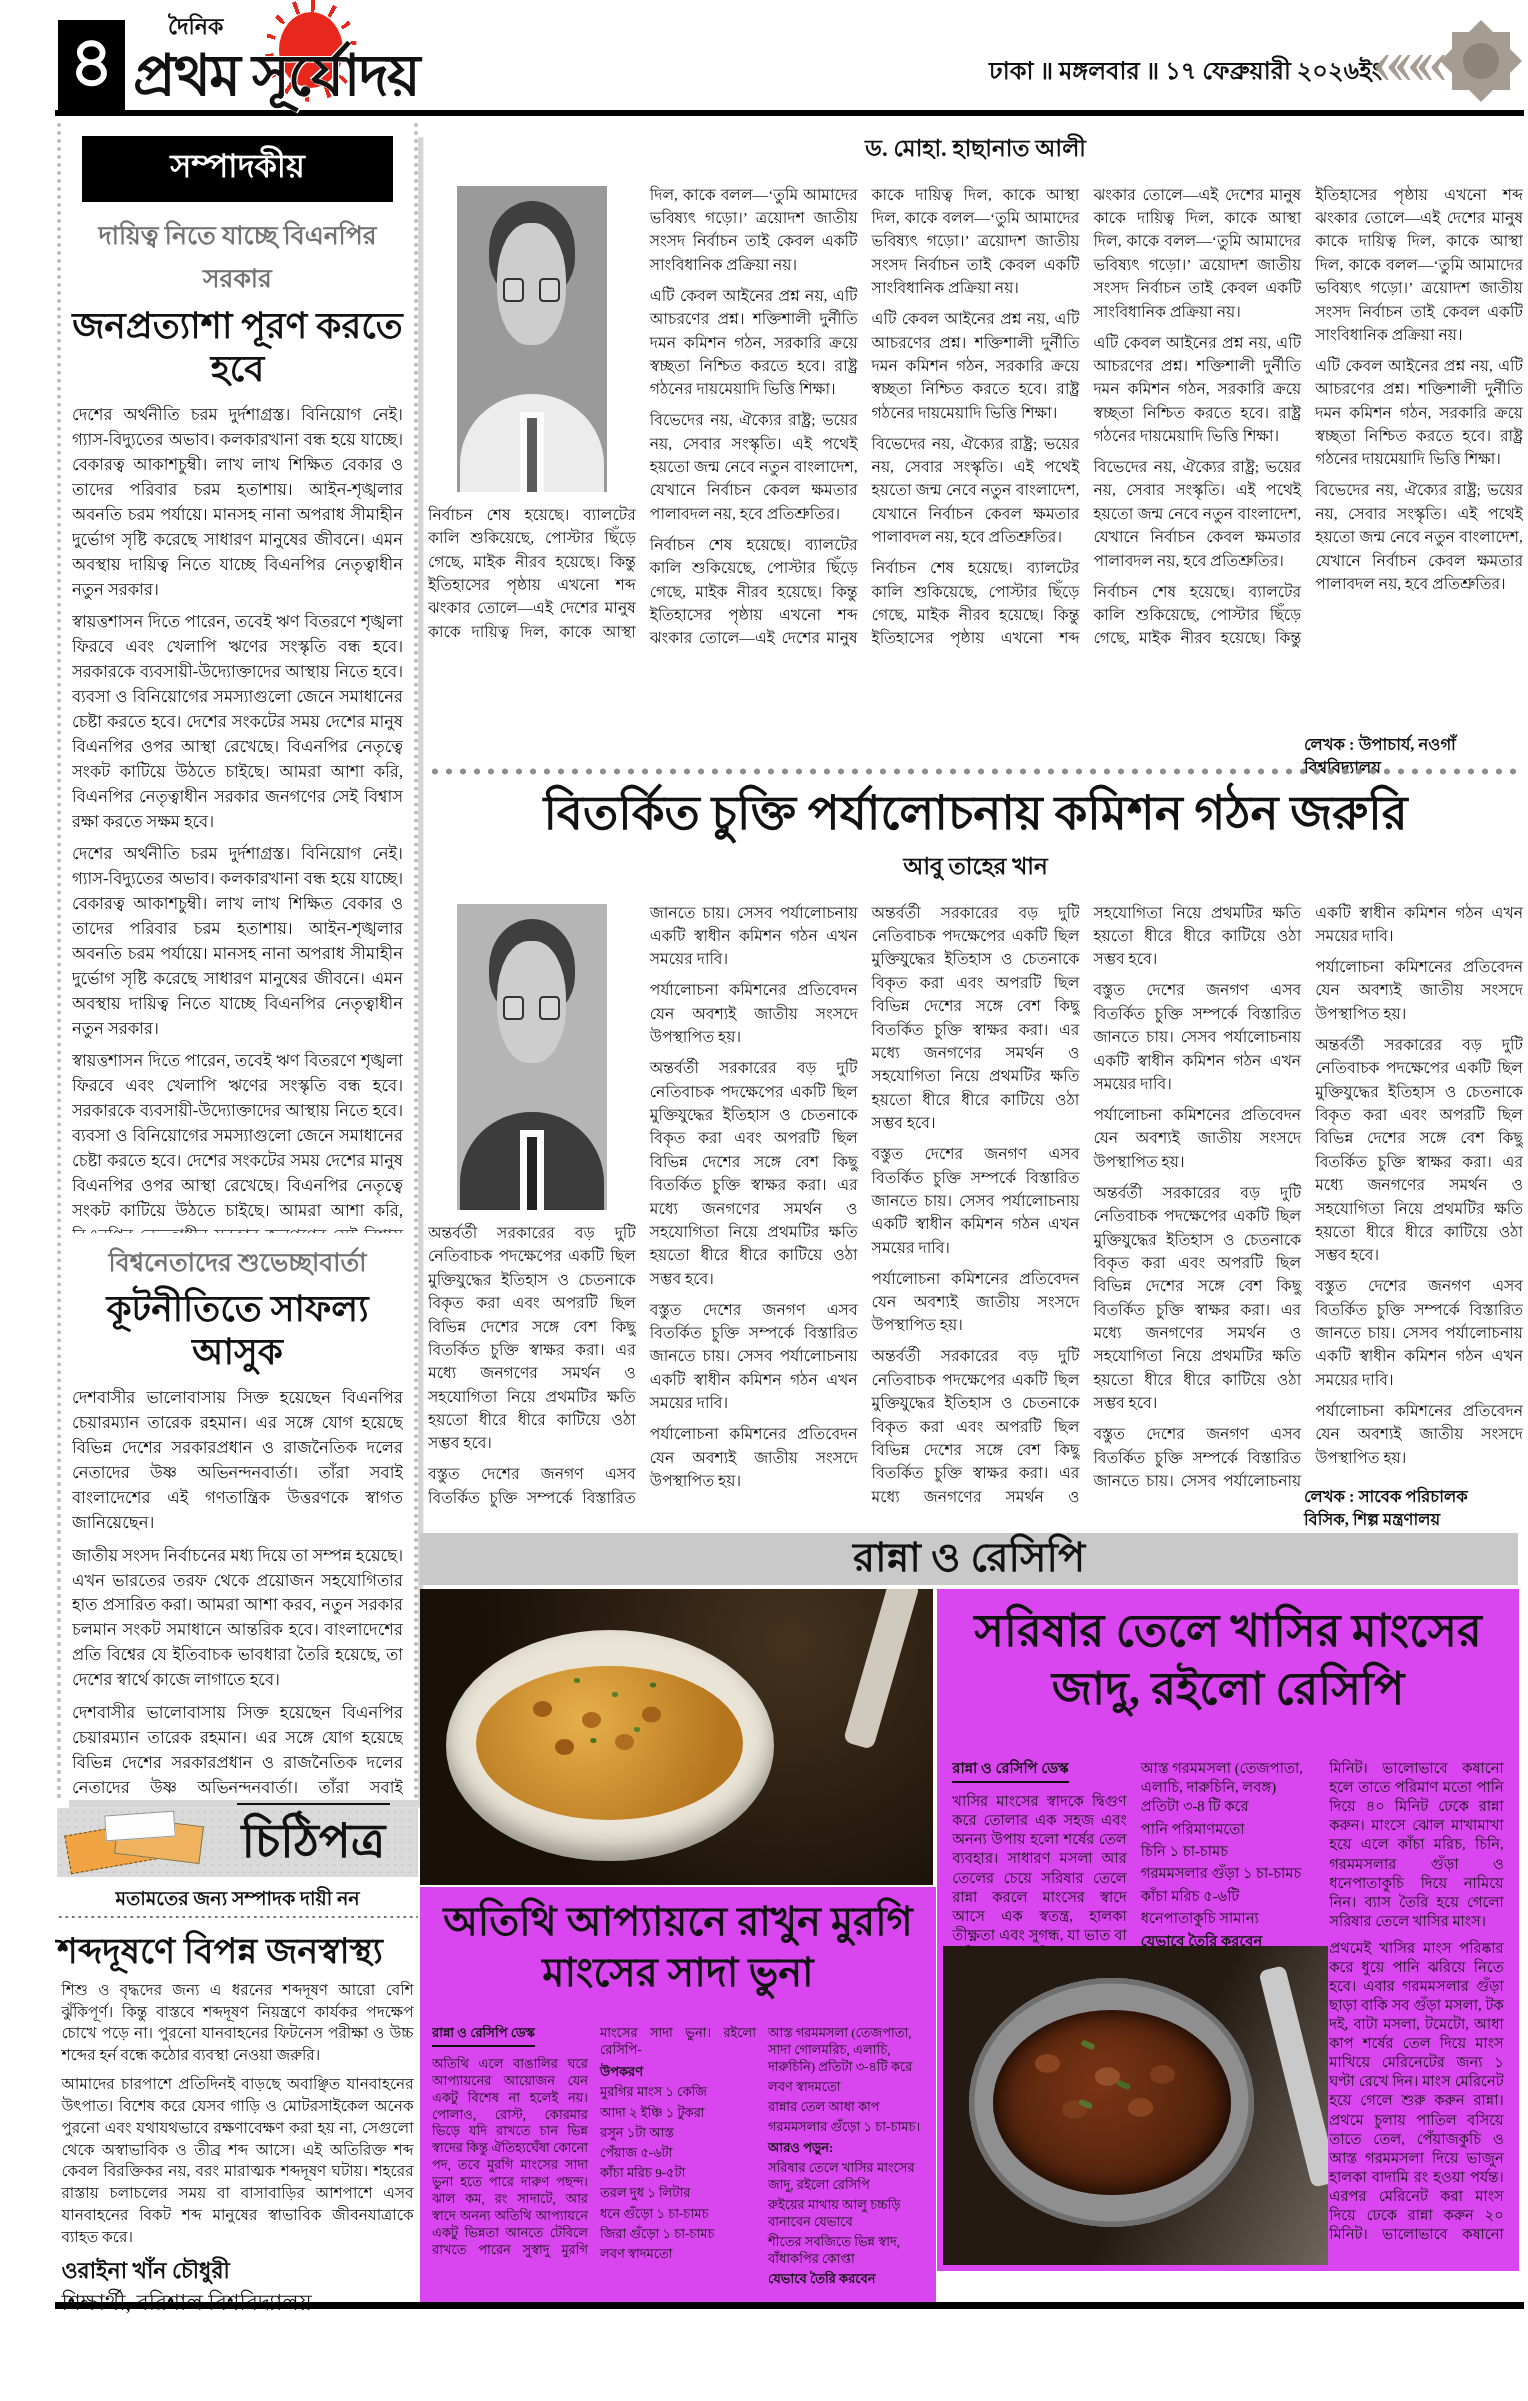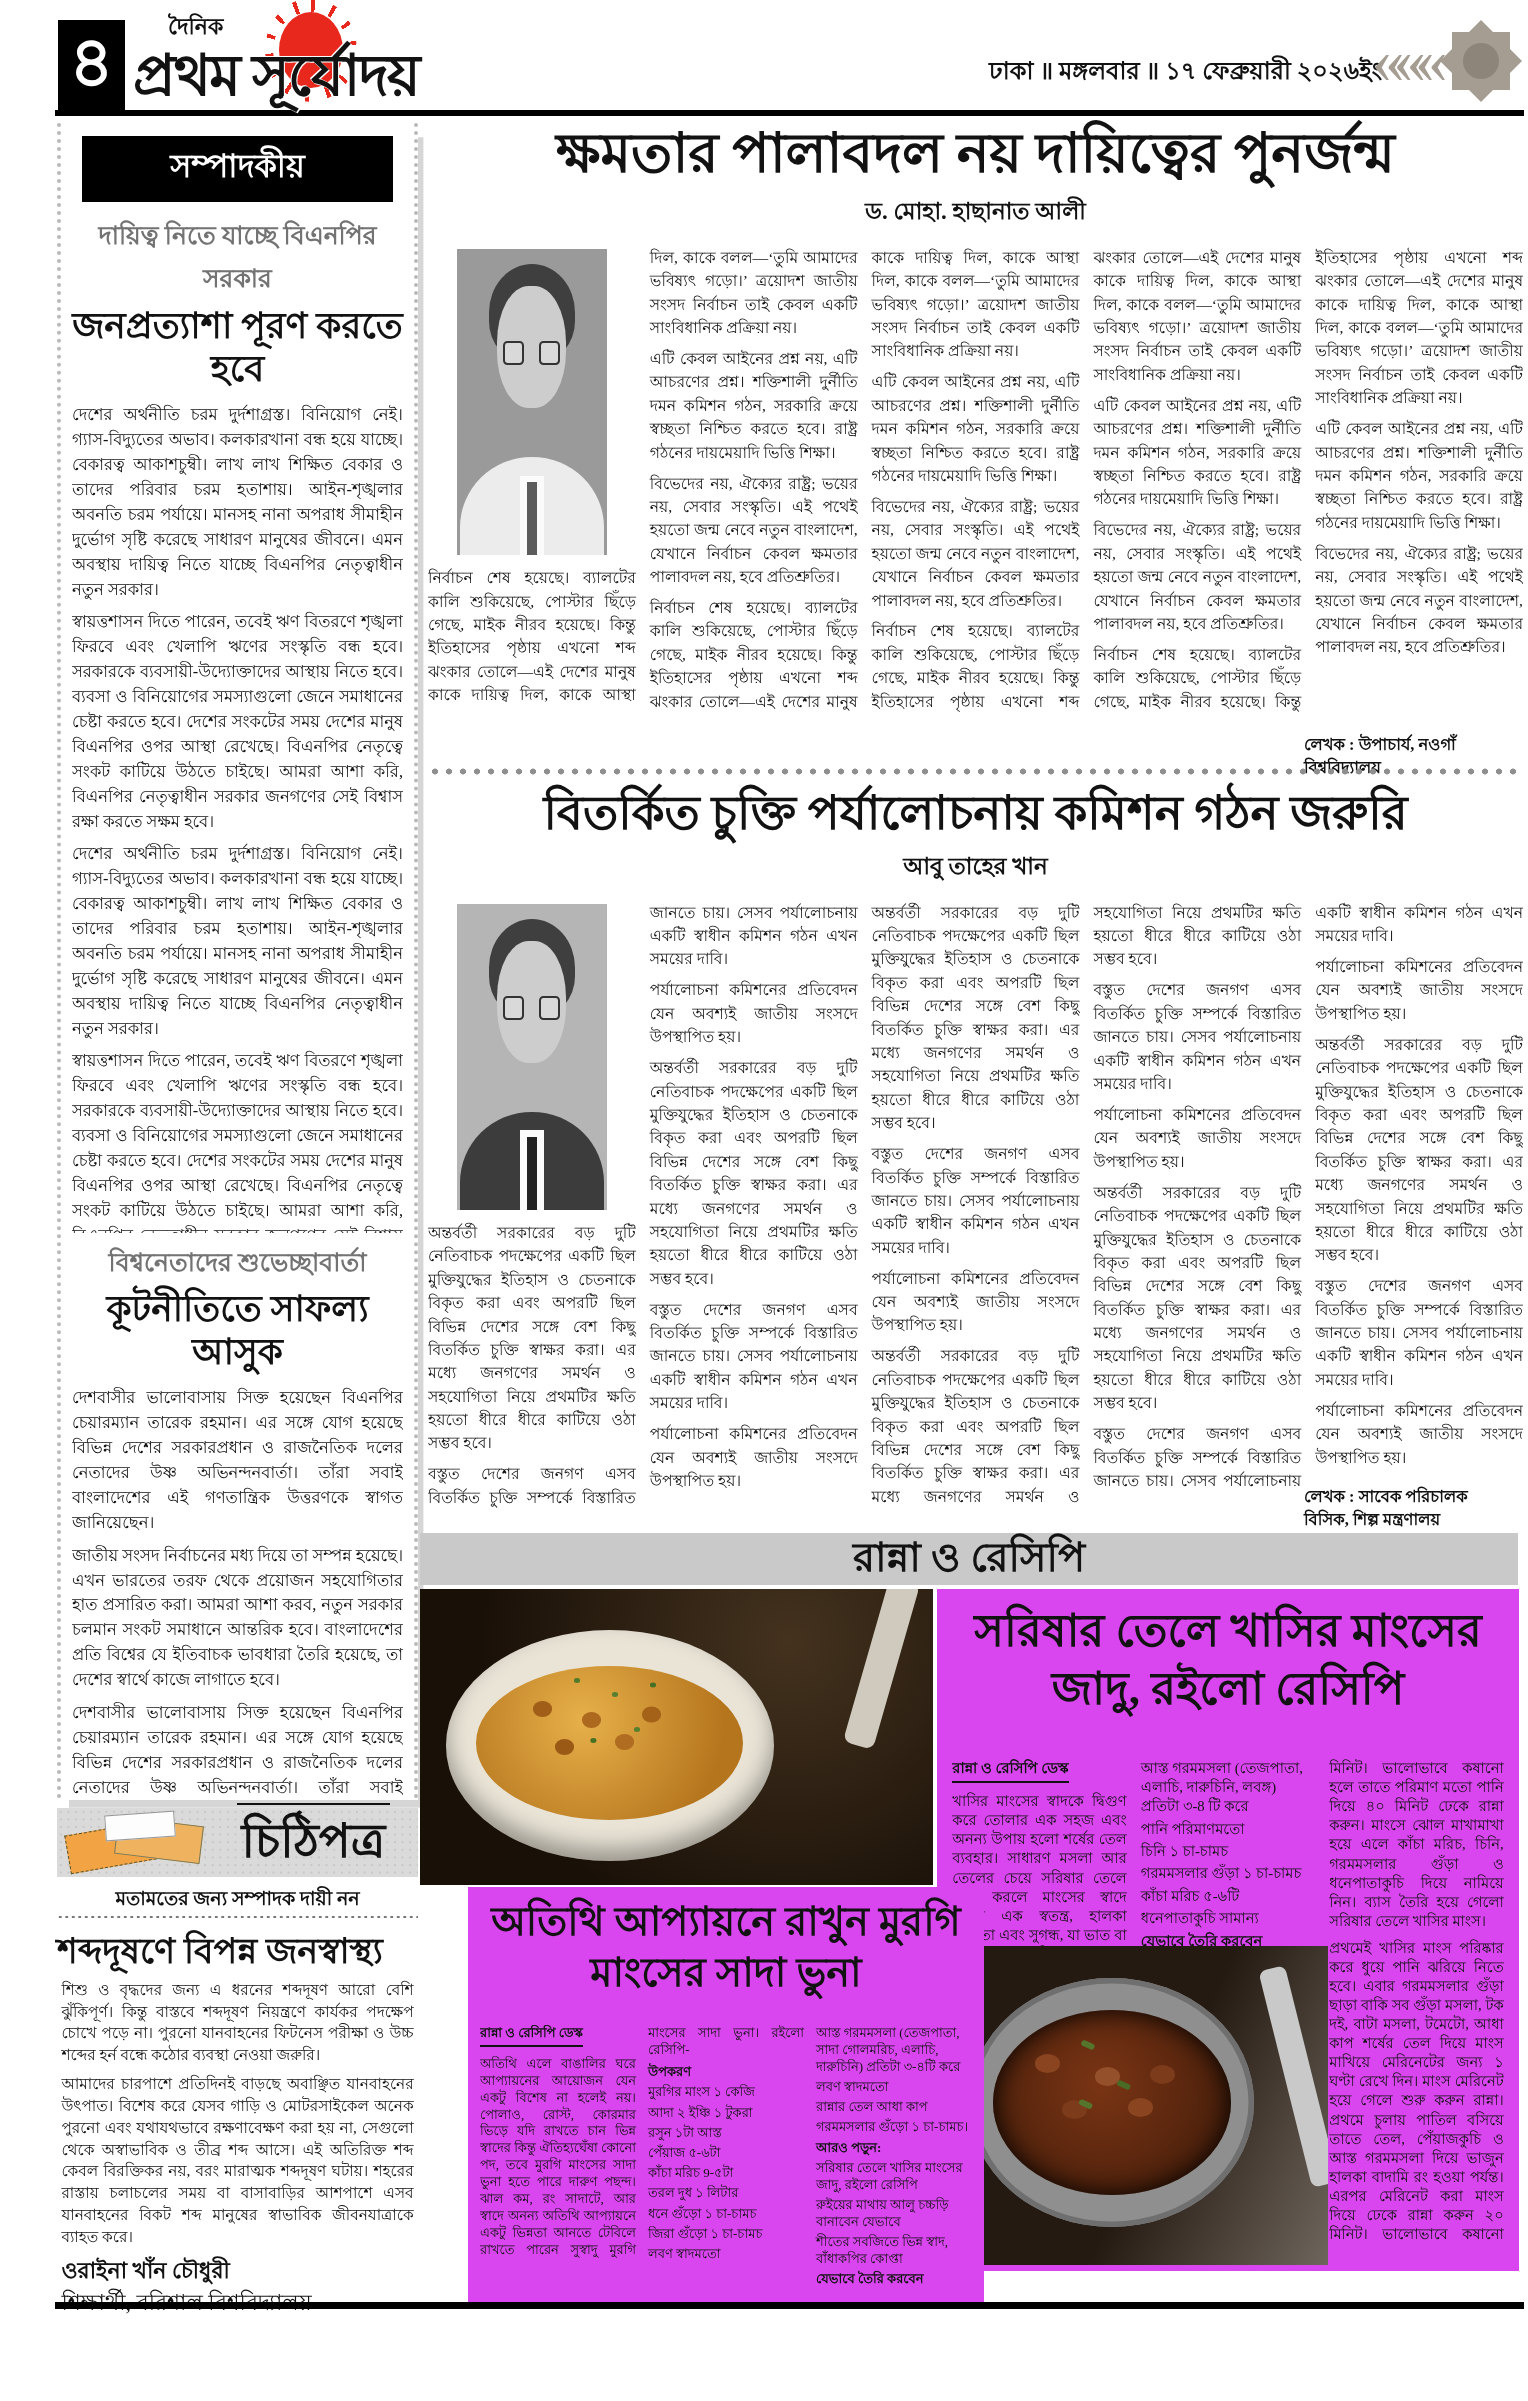--- a/index.html
+++ b/index.html
@@ -89,21 +89,21 @@
   .p1 .shoulders { background:#ececec; } .p2 .shoulders { background:#3c3c3c; }
   .portrait .shirt { position:absolute; bottom:0; left:42%; width:16%; height:26%; background:#fbfbfb; }
   .portrait .tie { position:absolute; bottom:0; left:46.5%; width:7%; height:24%; }
   .p1 .tie { background:#5c5c5c; } .p2 .tie { background:#222; }
 
   
   #recipes-banner { left:420px; top:1533px; width:1098px; height:52px; background:#c9c9c9;
      display:flex; align-items:center; justify-content:center; font-size:40px; font-weight:900; }
   .cream { background:#d946ef; }
   #recipe1 { left:937px; top:1589px; width:582px; height:682px; }
-  #recipe2 { left:420px;  top:1887px; width:516px;  height:416px;margin-left:48px; }
+  #recipe2 { left:420px;  top:1887px; width:516px;  height:416px; }
   .r-head { text-align:center; font-weight:900; line-height:1.28; padding-top:14px; }
   #recipe1 .r-head { font-size:45px; }
   #recipe2 .r-head { font-size:40px; padding-top:8.7px; }
   .r-cols { position:absolute; column-count:3; text-align:justify; overflow:hidden; }
   #recipe1 .r-cols { top:170px; left:15.3px; right:15.3px; height:498px; font-size:14.7px; line-height:1.3; column-gap:14px; }
   #recipe2 .r-cols { top:138px; left:12px; right:12px; height:264px; font-size:13px; line-height:1.3; column-gap:12px; }
   .r-byline { font-weight:bold; border-bottom:2.2px solid #111; display:inline-block; padding-bottom:3.3px; margin-bottom:8.7px; }
   .r-intro { margin-bottom:5.5px; }
   .r-label { font-weight:bold; margin:3.3px 0; }
   .ing { margin:0 0 3.3px; text-align:left; }
@@ -188,21 +188,20 @@
       <div class="bp">শিশু ও বৃদ্ধদের জন্য এ ধরনের শব্দদূষণ আরো বেশি ঝুঁকিপূর্ণ। কিন্তু বাস্তবে শব্দদূষণ নিয়ন্ত্রণে কার্যকর পদক্ষেপ চোখে পড়ে না। পুরনো যানবাহনের ফিটনেস পরীক্ষা ও উচ্চ শব্দের হর্ন বন্ধে কঠোর ব্যবস্থা নেওয়া জরুরি।</div>
       <div class="bp">আমাদের চারপাশে প্রতিদিনই বাড়ছে অবাঞ্ছিত যানবাহনের উৎপাত। বিশেষ করে যেসব গাড়ি ও মোটরসাইকেল অনেক পুরনো এবং যথাযথভাবে রক্ষণাবেক্ষণ করা হয় না, সেগুলো থেকে অস্বাভাবিক ও তীব্র শব্দ আসে। এই অতিরিক্ত শব্দ কেবল বিরক্তিকর নয়, বরং মারাত্মক শব্দদূষণ ঘটায়। শহরের রাস্তায় চলাচলের সময় বা বাসাবাড়ির আশপাশে এসব যানবাহনের বিকট শব্দ মানুষের স্বাভাবিক জীবনযাত্রাকে ব্যাহত করে।</div>
     </div>
   <div class="signature">
     <div class="sig-name">ওরাইনা খাঁন চৌধুরী</div>
     <div>শিক্ষার্থী, বরিশাল বিশ্ববিদ্যালয়</div>
   </div>
 </div>
 
 <div class="abs article" id="article1">
-  <div class="a-head">ক্ষমতার পালাবদল নয় দায়িত্বের পুনর্জন্ম</div>
   <div class="a-byline">ড. মোহা. হাছানাত আলী</div>
   <div class="cols">
     <span class="portrait p1">
       <span class="hair"></span>
         <span class="face"></span>
       <span class="lens lensL"></span>
         <span class="lens lensR"></span>
       <span class="shoulders"></span>
         <span class="shirt"></span>
         <span class="tie"></span>

